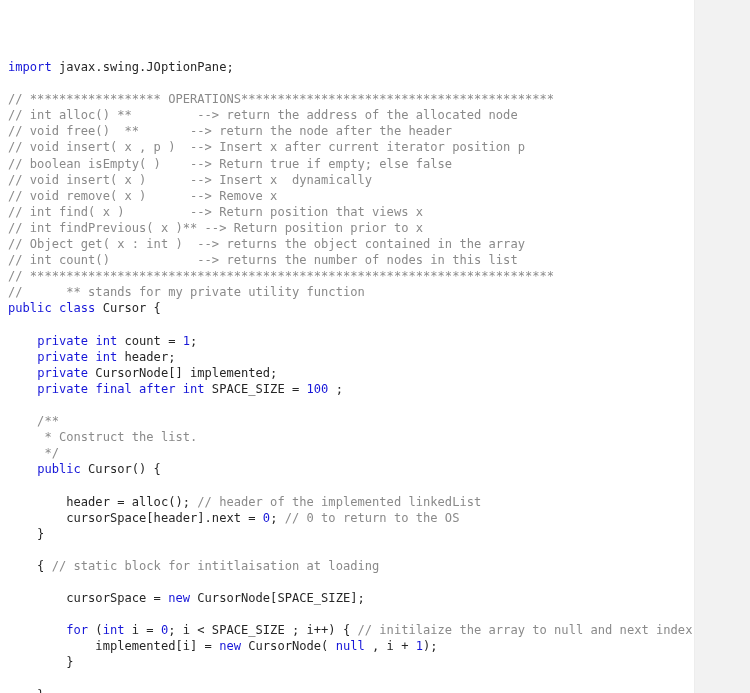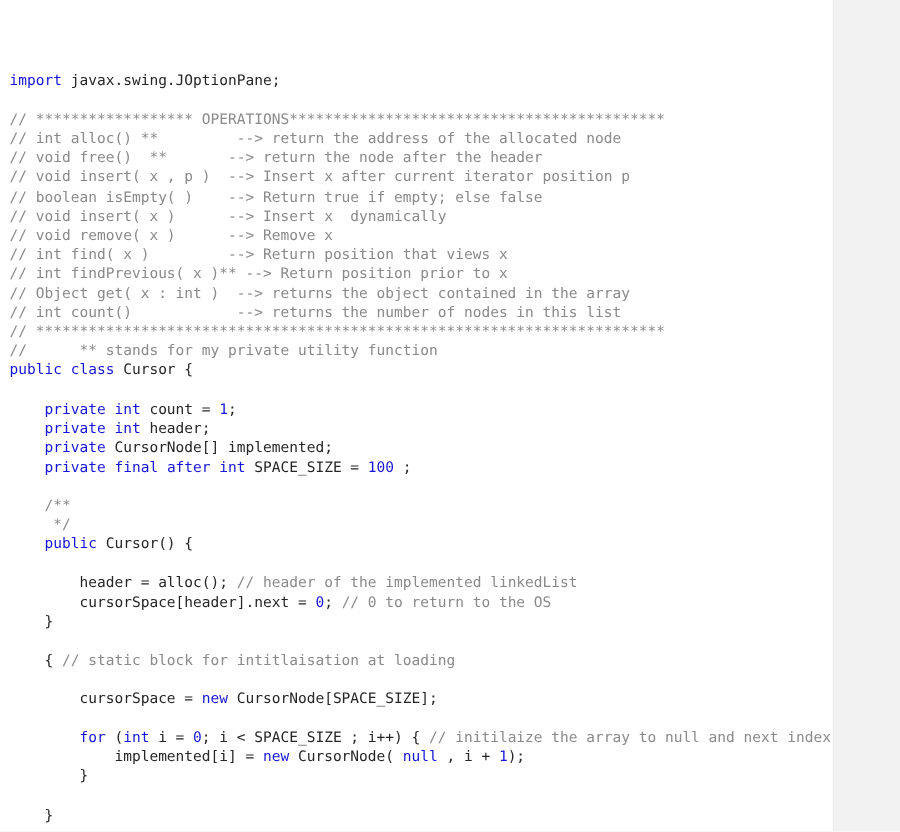--- a/index.html
+++ b/index.html
@@ -95,20 +95,21 @@
       <div class="code-line"><span class="cm">// ************************************************************************</span></div>
       <div class="code-line"><span class="cm">//      ** stands for my private utility function</span></div>
       <div class="code-line"><span class="kw">public</span><span class="pn"> </span><span class="kw">class</span><span class="id"> Cursor {</span></div>
       <div class="code-line"><span class="blank">&nbsp;</span></div>
       <div class="code-line"><span class="pn">    </span><span class="kw">private</span><span class="pn"> </span><span class="kw">int</span><span class="id"> count = </span><span class="num">1</span><span class="id">;</span></div>
       <div class="code-line"><span class="pn">    </span><span class="kw">private</span><span class="pn"> </span><span class="kw">int</span><span class="id"> header;</span></div>
       <div class="code-line"><span class="pn">    </span><span class="kw">private</span><span class="id"> CursorNode[] implemented;</span></div>
       <div class="code-line"><span class="pn">    </span><span class="kw">private</span><span class="pn"> </span><span class="kw">final</span><span class="pn"> </span><span class="kw">after</span><span class="pn"> </span><span class="kw">int</span><span class="id"> SPACE_SIZE = </span><span class="num">100</span><span class="id"> ;</span></div>
       <div class="code-line"><span class="blank">&nbsp;</span></div>
       <div class="code-line"><span class="cm">    /**</span></div>
+      <div class="code-line"><span class="cm">     * Construct the list.</span></div>
       <div class="code-line"><span class="cm">     */</span></div>
       <div class="code-line"><span class="pn">    </span><span class="kw">public</span><span class="id"> Cursor() {</span></div>
       <div class="code-line"><span class="blank">&nbsp;</span></div>
       <div class="code-line"><span class="id">        header = alloc(); </span><span class="cm">// header of the implemented linkedList</span></div>
       <div class="code-line"><span class="id">        cursorSpace[header].next = </span><span class="num">0</span><span class="id">; </span><span class="cm">// 0 to return to the OS</span></div>
       <div class="code-line"><span class="id">    }</span></div>
       <div class="code-line"><span class="blank">&nbsp;</span></div>
       <div class="code-line"><span class="id">    { </span><span class="cm">// static block for intitlaisation at loading</span></div>
       <div class="code-line"><span class="blank">&nbsp;</span></div>
       <div class="code-line"><span class="id">        cursorSpace = </span><span class="kw">new</span><span class="id"> CursorNode[SPACE_SIZE];</span></div>

